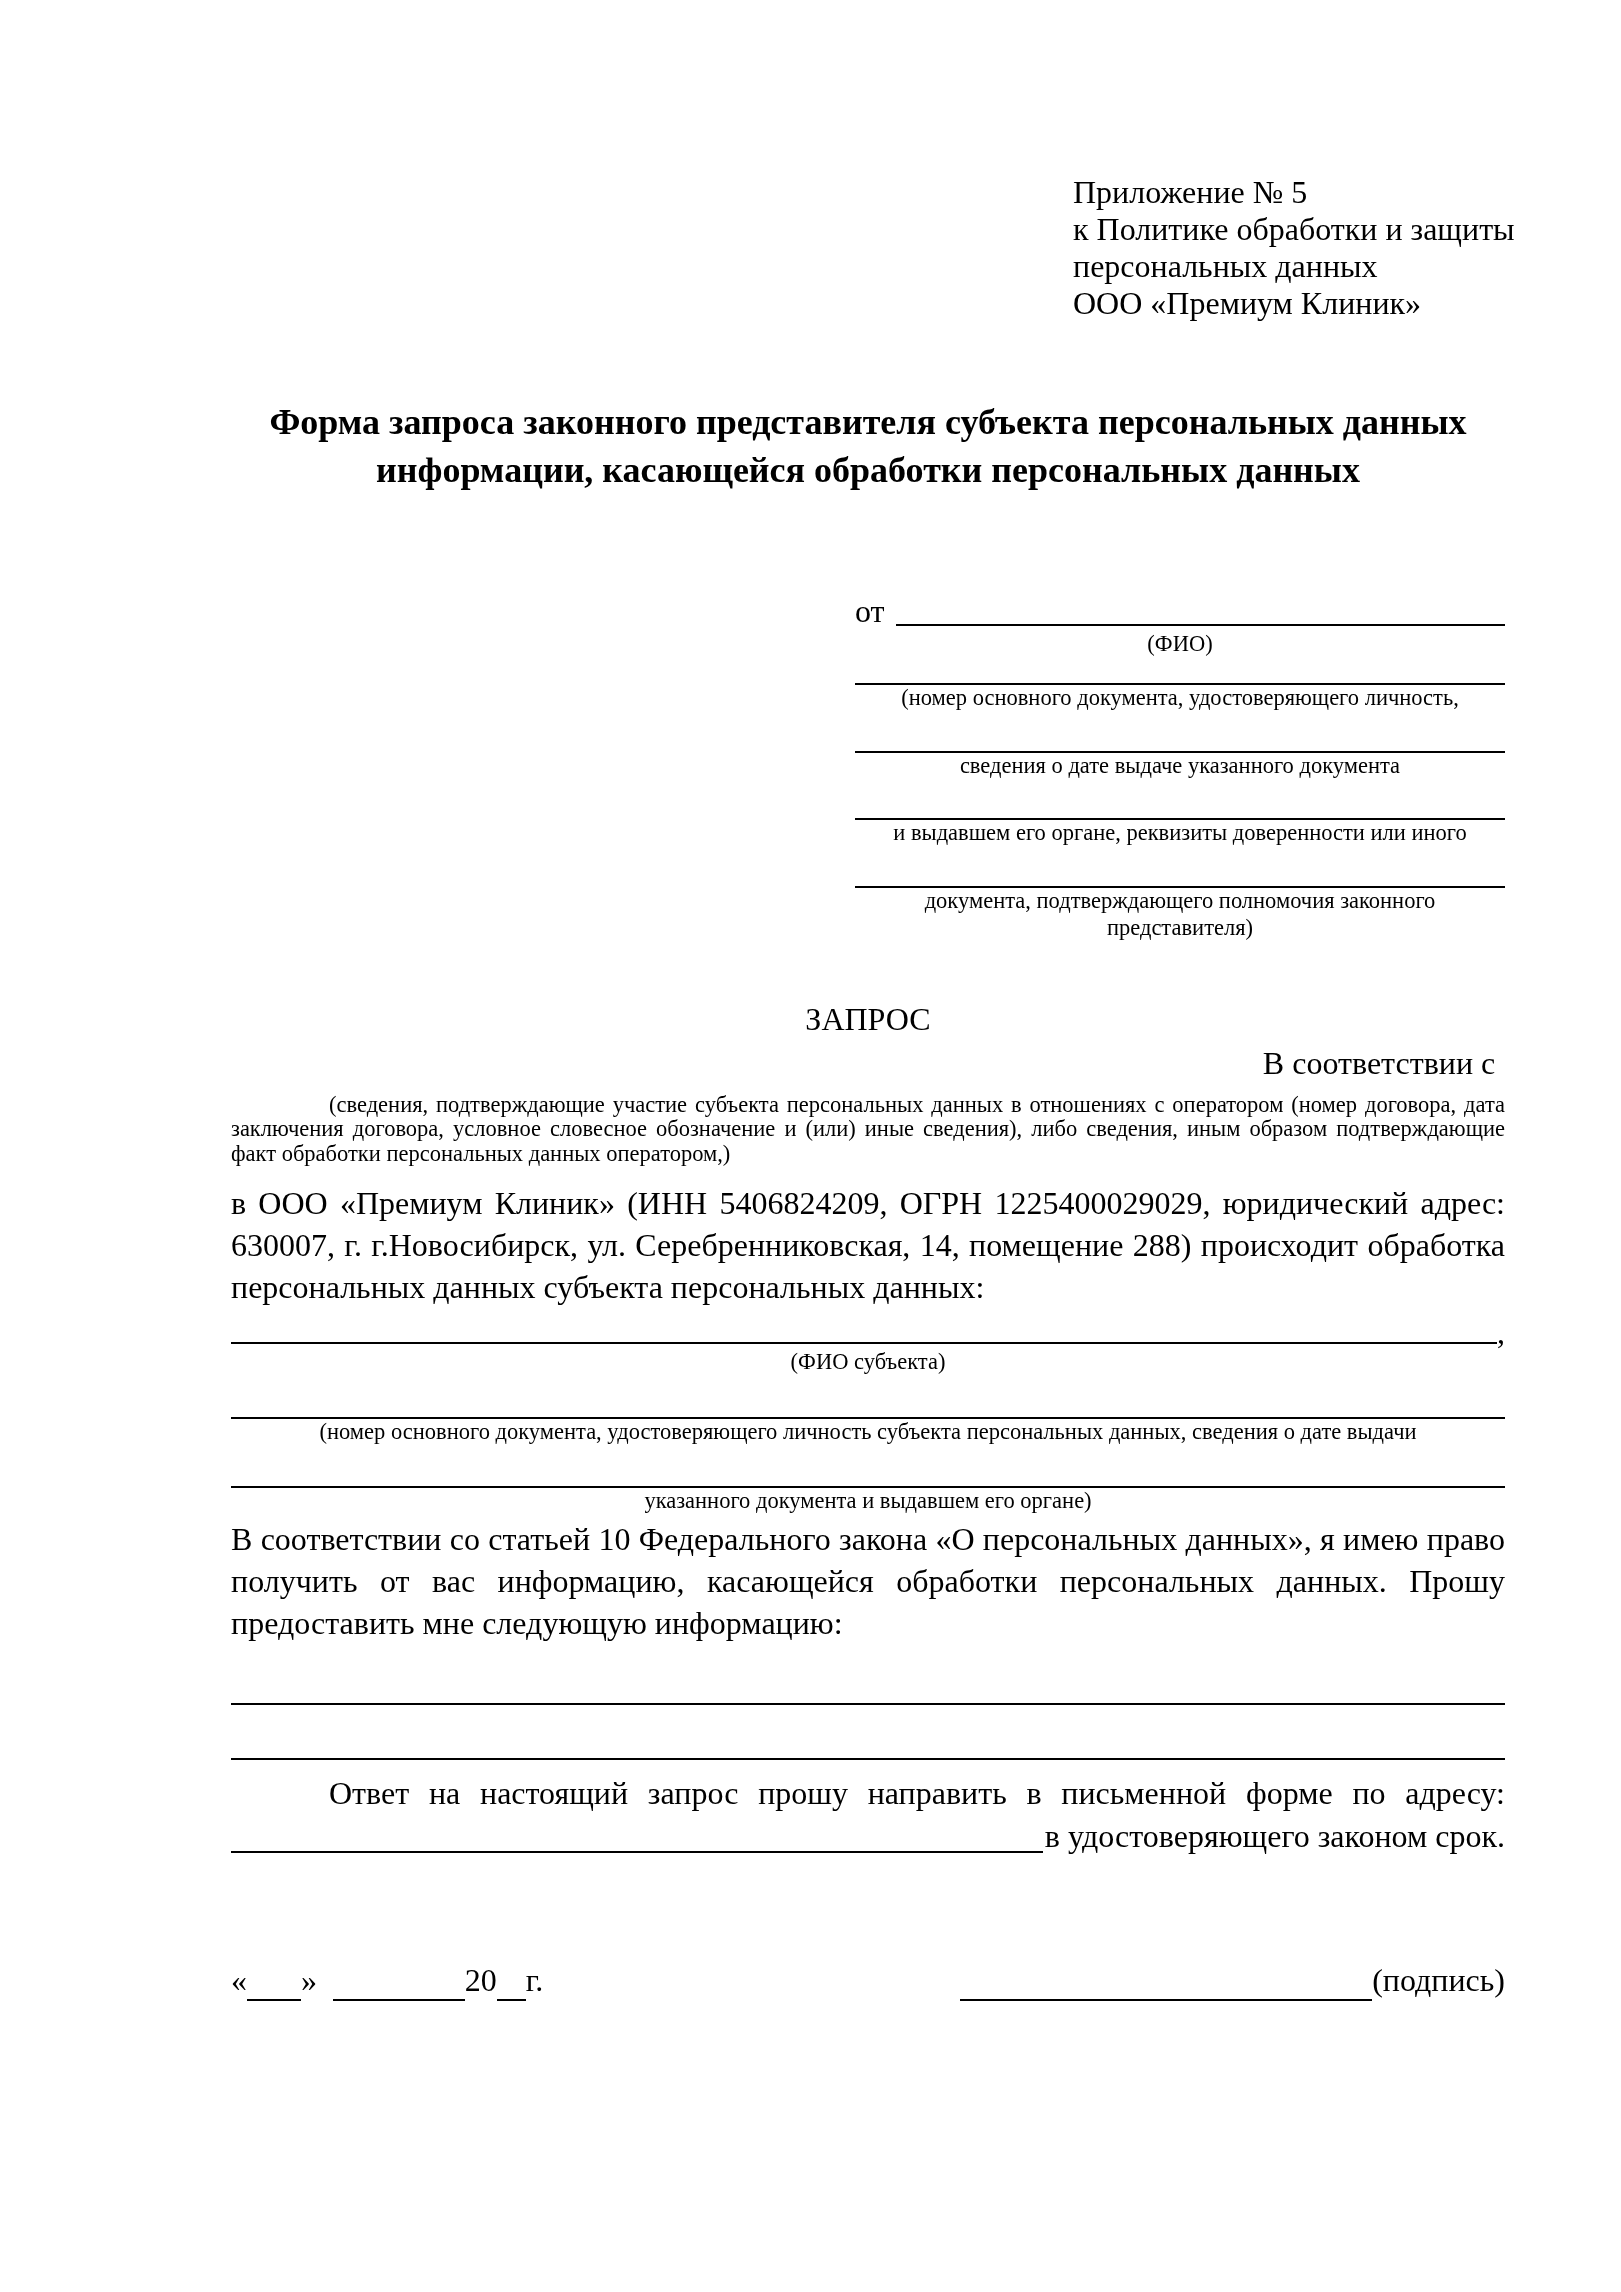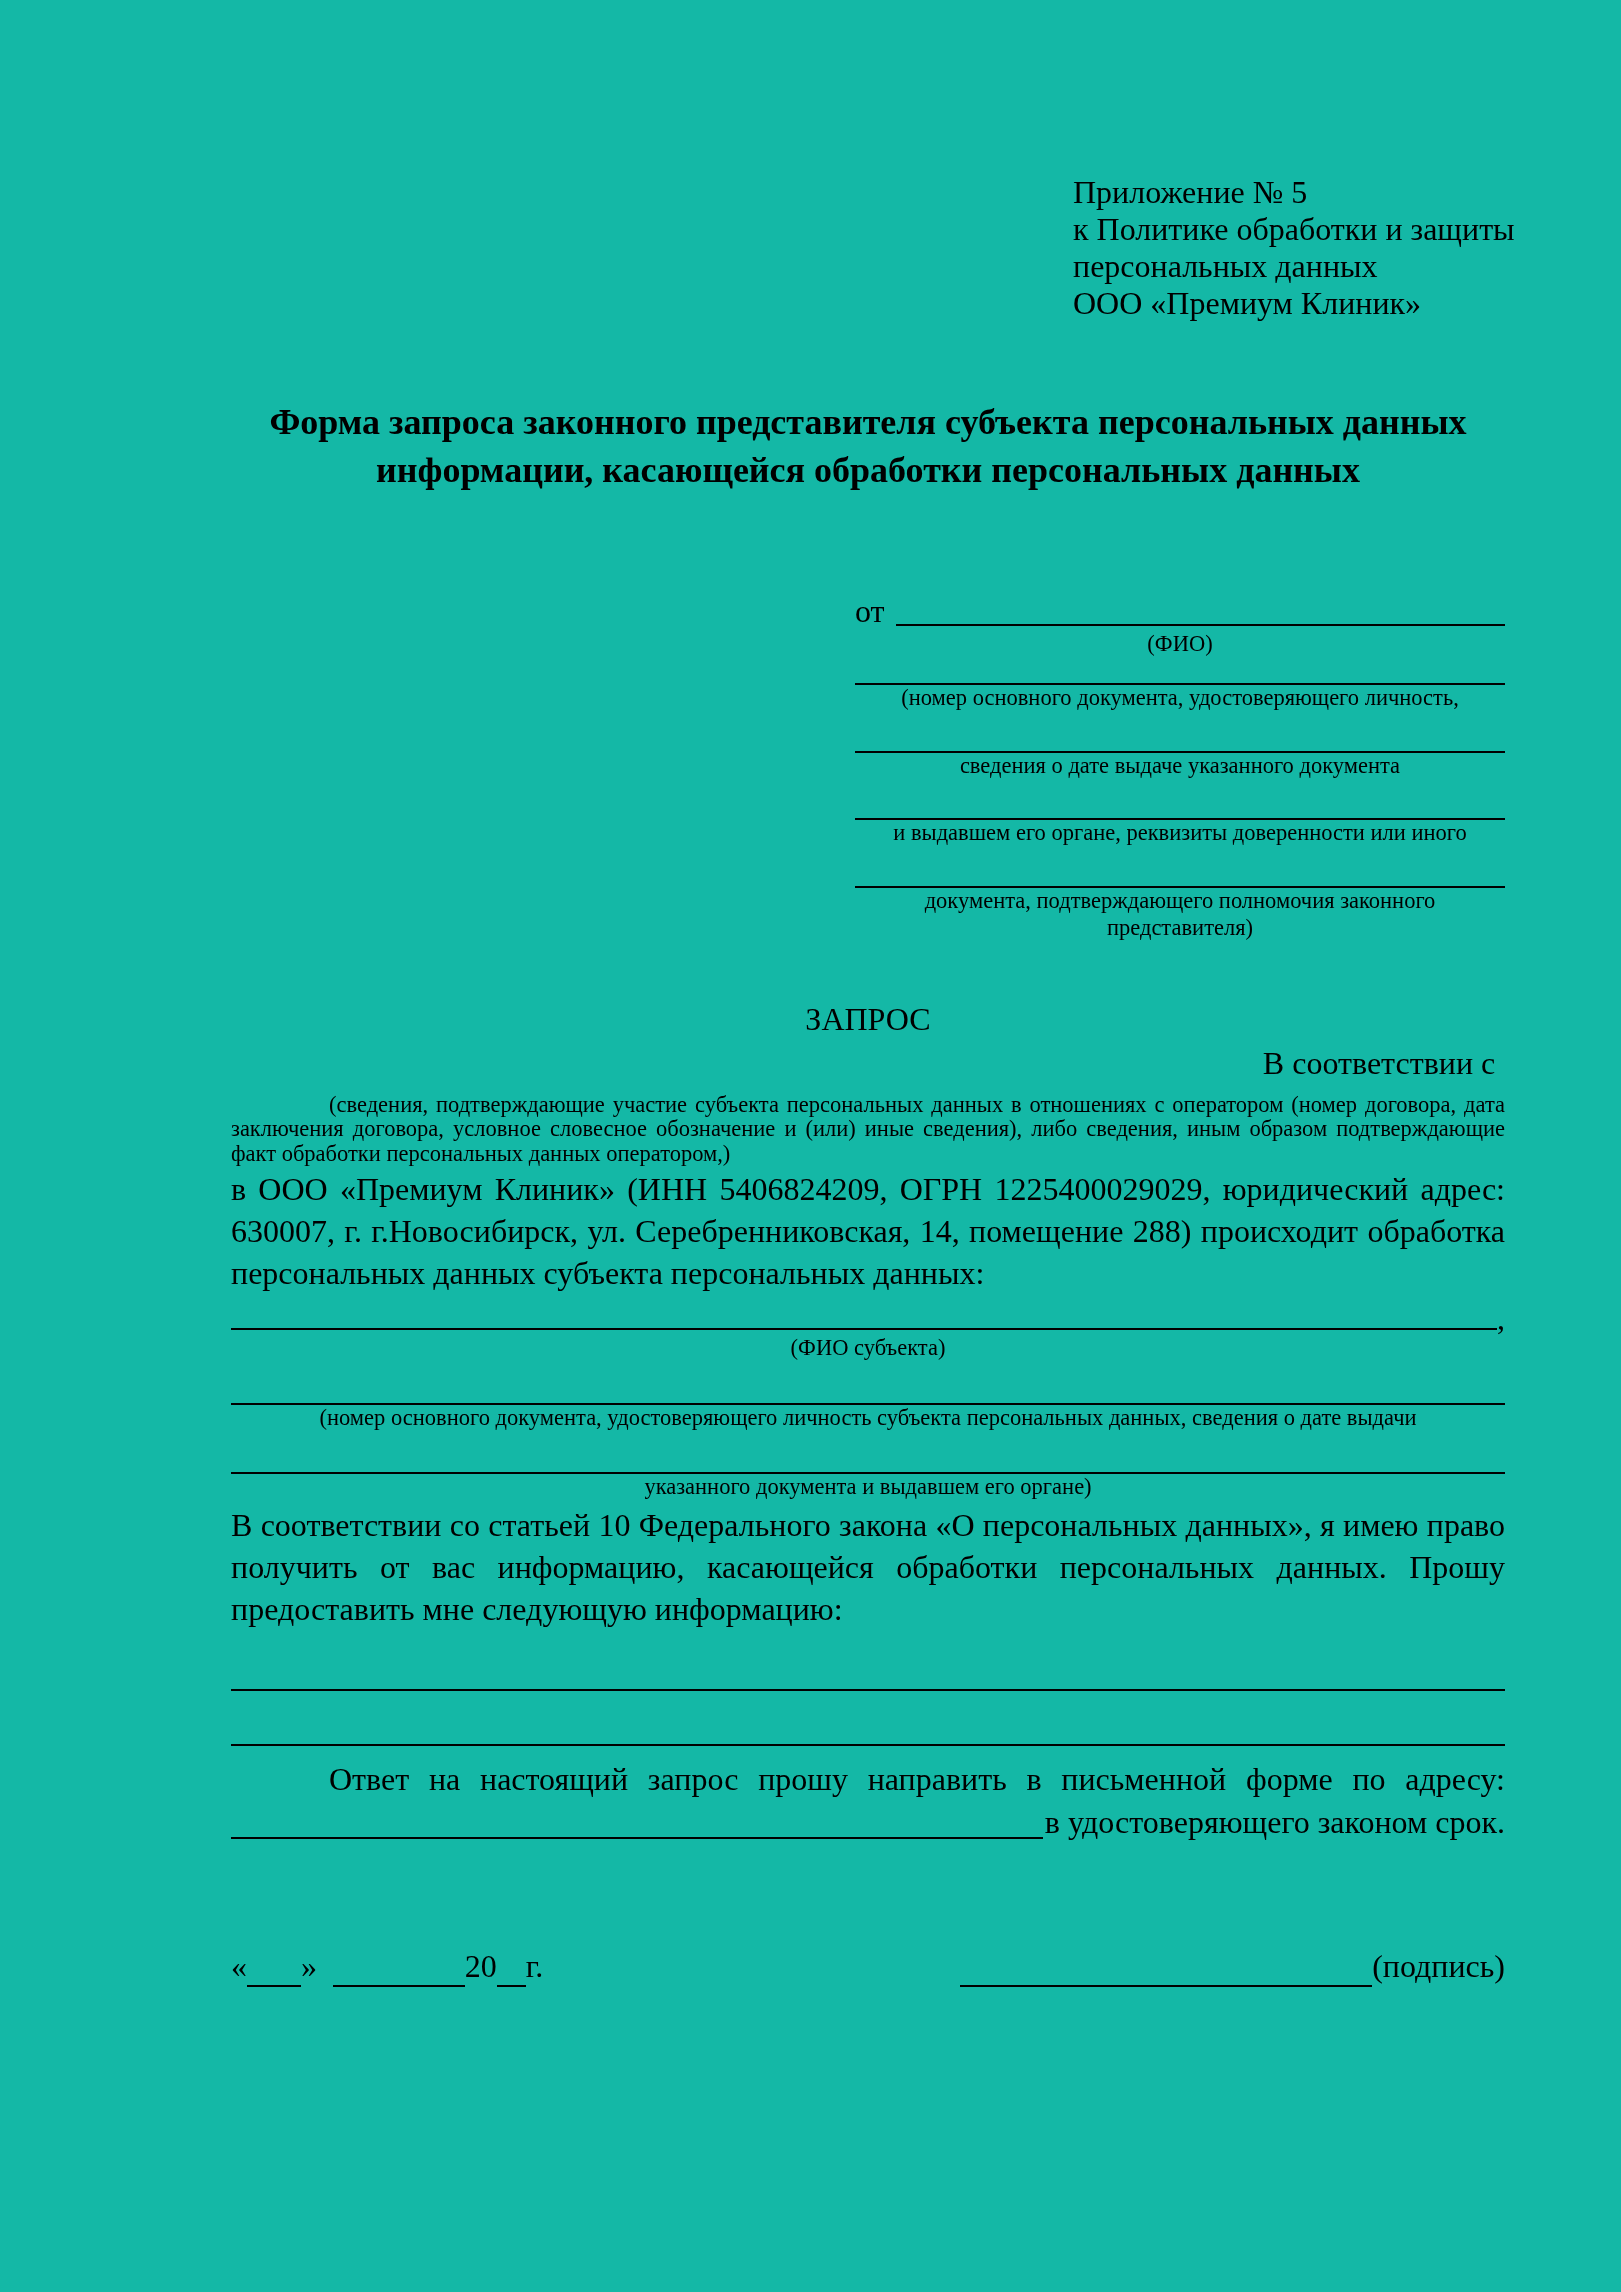--- a/index.html
+++ b/index.html
@@ -2,21 +2,21 @@
 <html lang="ru"><head>
 <meta charset="utf-8">
 <style>
   html,body{margin:0;padding:0;background:#e8e8e8;}
   .page{
     position:relative;
     width:1621px;height:2293px;
     box-sizing:border-box;
     margin:0 auto;
     padding:174px 116px 0 231px;
-    background:#14b8a6;
+    background:#ffffff;
     color:#000000;
     font-family:"Liberation Serif","DejaVu Serif",serif;
     font-size:32px;
     line-height:1.3;
   }
   .appendix-note{margin-left:842px;line-height:37px;}
   .appendix-note div{white-space:nowrap;}
   .doc-title{
     margin-top:76px;
     text-align:center;
@@ -34,21 +34,21 @@
   .field-line{height:25.5px;border-bottom:2.9px solid #000;}
   .field + .field{margin-top:13.7px;}
   .request-heading{margin-top:57px;text-align:center;line-height:42px;}
   .intro-row{display:flex;align-items:flex-end;line-height:42px;margin-top:2px;flex-direction:column;}
   .intro-row .label{flex:0 0 auto;padding-left:98px;padding-right:9.8px;}
   .intro-caption{
     font-size:22.5px;line-height:24.5px;
     text-align:justify;text-indent:98px;margin-top:2px;
   }
   .body-par{text-align:justify;line-height:42px;}
-  .op-par{margin-top:2px;}
+  .op-par{margin-top:16px;}
   .fio-row{display:flex;align-items:flex-end;margin-top:7.8px;height:33px;line-height:33px;}
   .fio-row .comma{flex:0 0 auto;}
   .rule-row{height:29px;border-bottom:2.9px solid #000;}
   .rule-row.first{margin-top:11.8px;}
   .rule-row.second{margin-top:11.8px;}
   .law-par{margin-top:3.9px;}
   .blank-rule{border-bottom:2.9px solid #000;}
   .blank-rule.one{height:41px;margin-top:17.6px;}
   .blank-rule.two{height:53px;}
   .answer-par{margin-top:11.8px;line-height:43px;text-align:justify;text-align-last:justify;text-indent:98px;}

